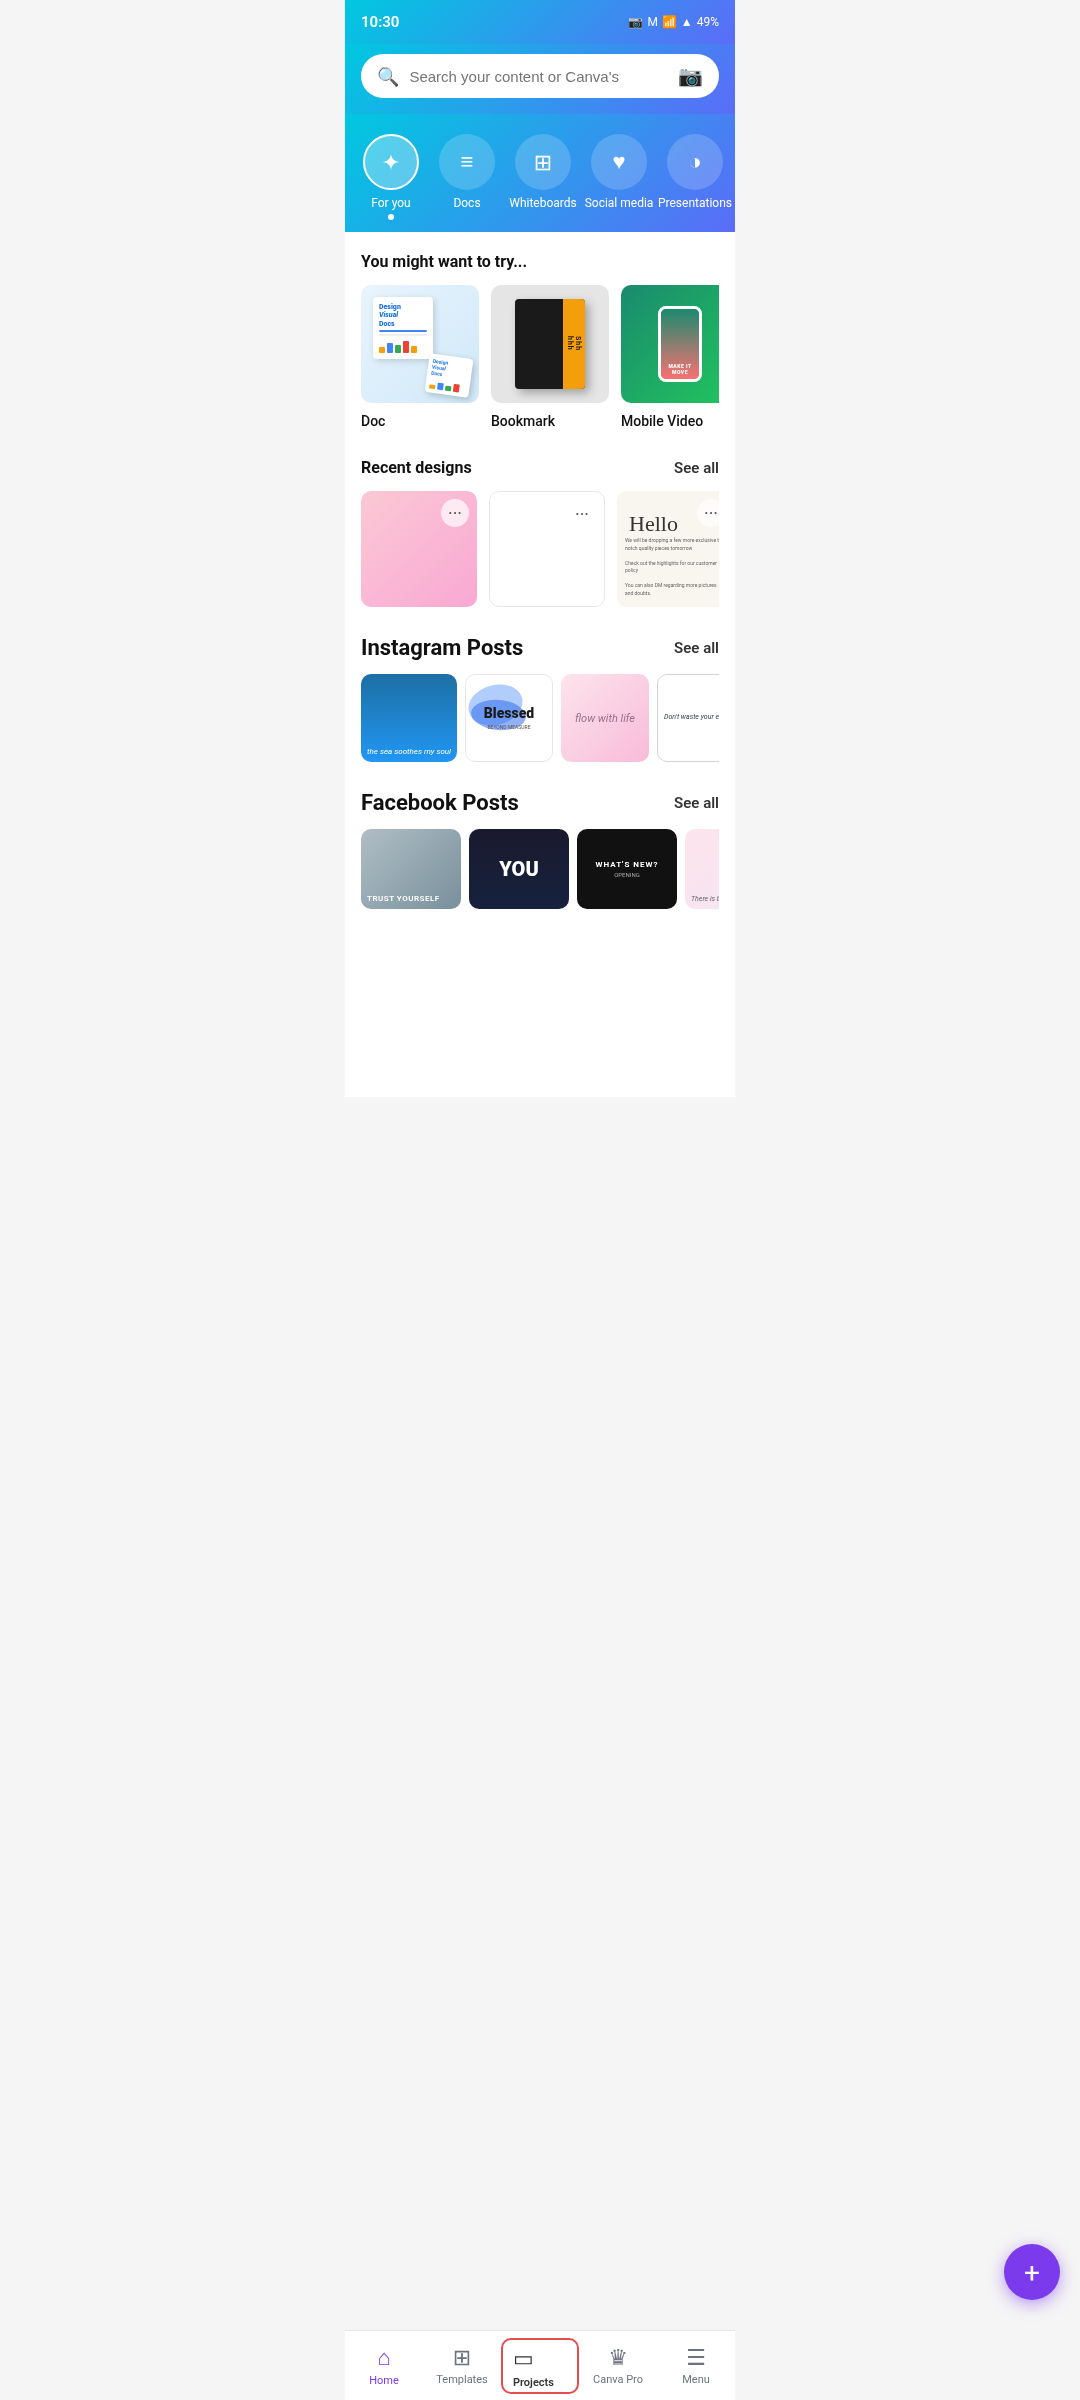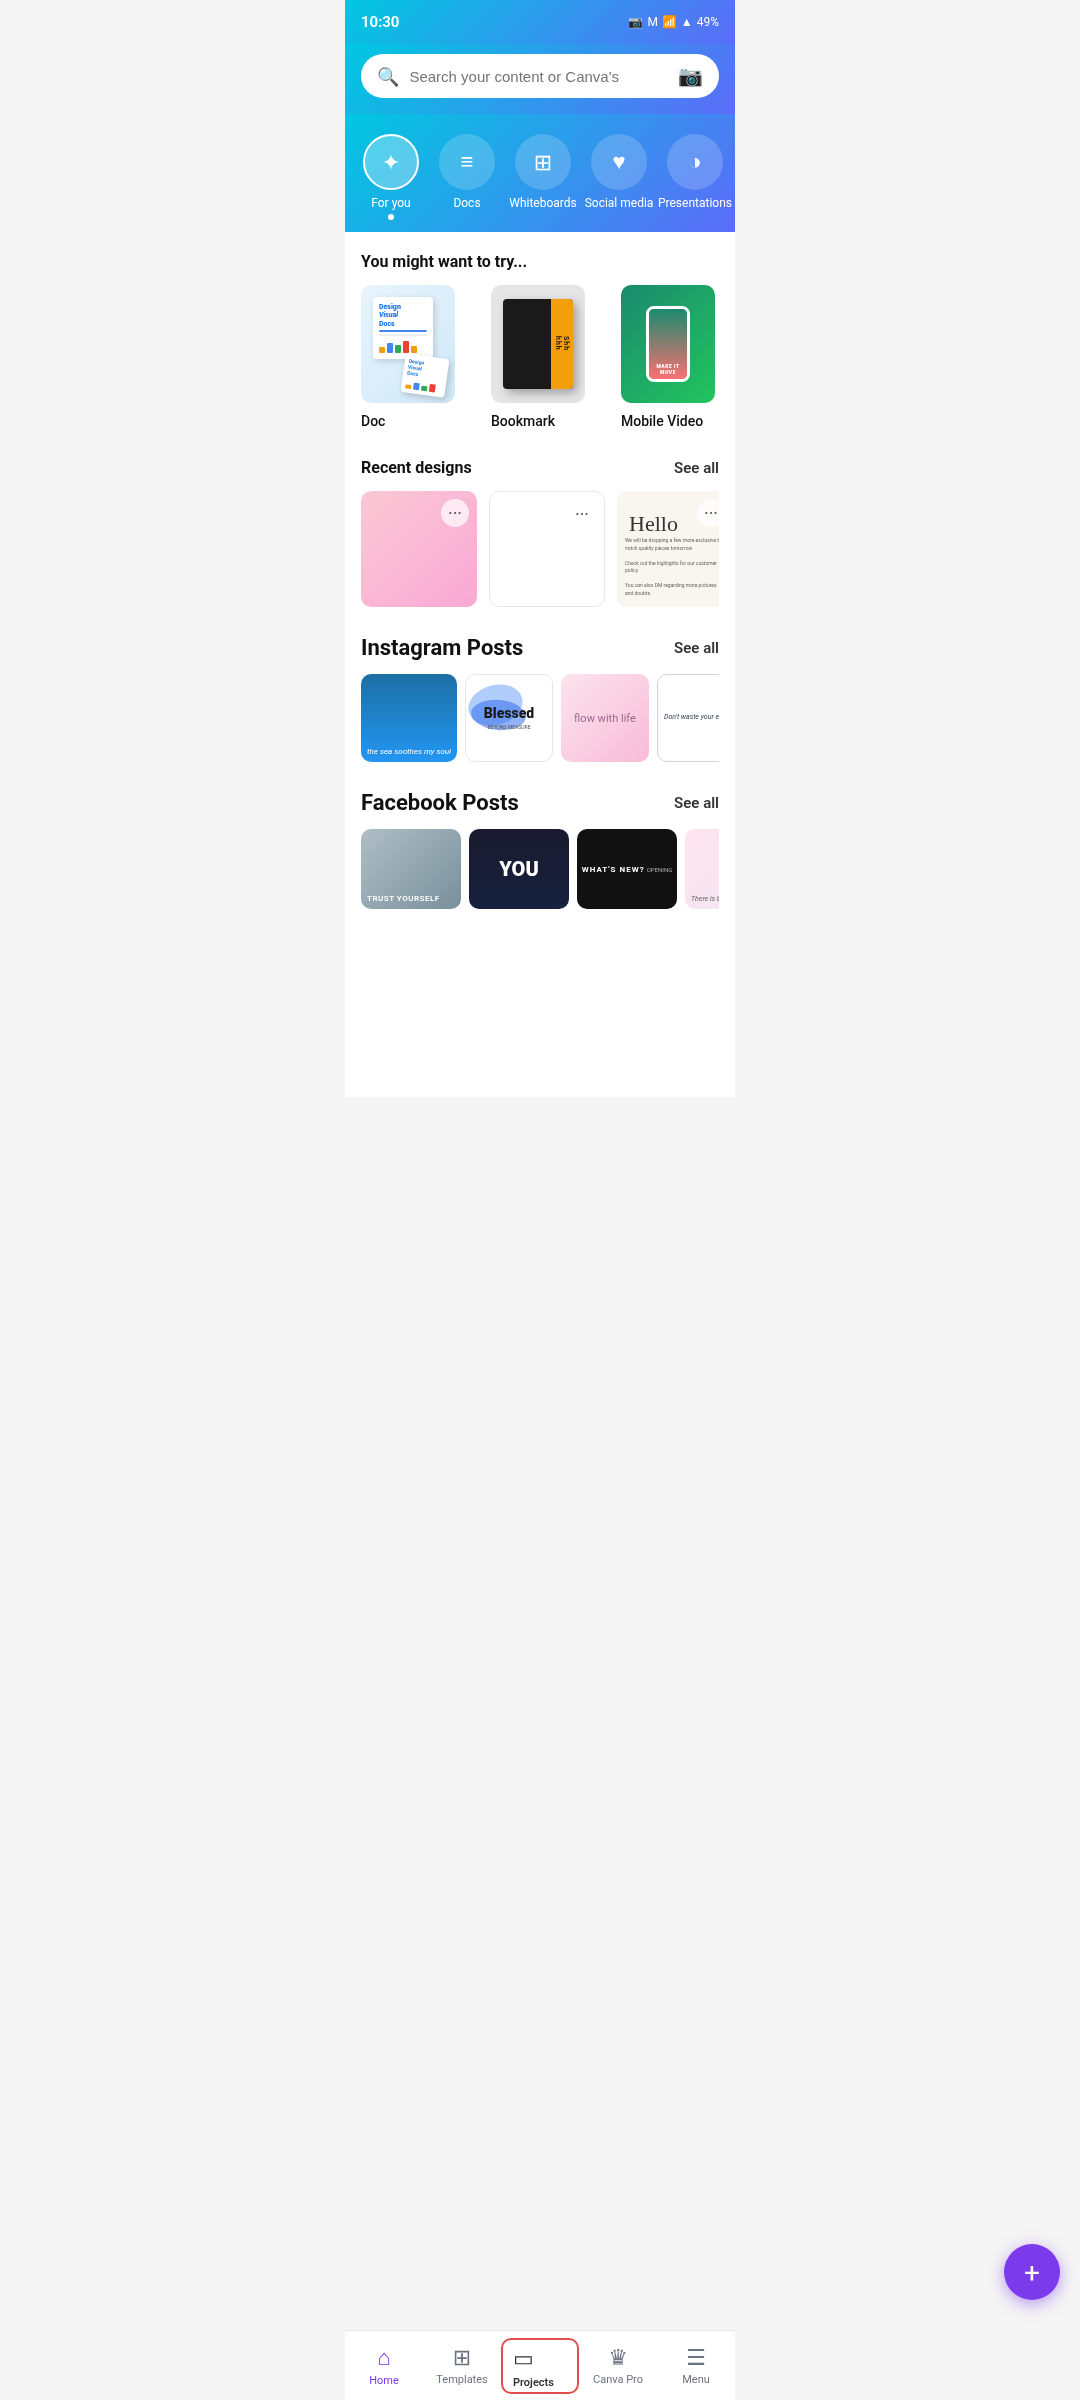--- a/index.html
+++ b/index.html
@@ -142,21 +142,21 @@
       overflow-x: auto;
       margin-bottom: 28px;
       scrollbar-width: none;
     }
     .try-cards::-webkit-scrollbar { display: none; }
     .try-card {
       min-width: 118px;
       cursor: pointer;
     }
     .try-card-img {
-      width: 94px;
+      width: 118px;
       height: 118px;
       border-radius: 10px;
       overflow: hidden;
       margin-bottom: 8px;
       display: flex;
       align-items: center;
       justify-content: center;
     }
     .try-card-label {
       font-size: 14px;
@@ -386,21 +386,21 @@
       justify-content: center;
     }
     .blessed-text { font-size: 14px; font-weight: 900; color: #1a1a1a; text-align: center; line-height: 1.1; }
     .blessed-sub { font-size: 5px; color: #555; text-align: center; margin-top: 2px; }
     .insta-bg3 {
       background: linear-gradient(135deg, #fce4ec, #f8bbd9);
       display: flex;
       align-items: center;
       justify-content: center;
     }
-    .flow-text { font-size: 11px; color: #9c6b8f; }
+    .flow-text { font-size: 11px; font-style: italic; color: #9c6b8f; }
     .insta-bg4 {
       background: white;
       border: 1px solid #d1d5db;
       display: flex;
       align-items: center;
       justify-content: center;
       padding: 6px;
     }
     .dont-waste {
       font-size: 7px;
@@ -436,21 +436,21 @@
     .fb-bg2 {
       background: linear-gradient(180deg, #1a1a2e, #16213e);
       display: flex;
       align-items: center;
       justify-content: center;
     }
     .you-text { color: white; font-size: 20px; font-weight: 900; }
     .fb-bg3 {
       background: #111;
       display: flex;
-      flex-direction: row;
+      flex-direction: column;
       align-items: center;
       justify-content: center;
       gap: 2px;
     }
     .opening-text { color: white; font-size: 8px; font-weight: 700; letter-spacing: 1px; }
     .opening-sub { color: #aaa; font-size: 6px; }
     .fb-bg4 {
       background: linear-gradient(135deg, #fce4ec, #f3e5f5);
       display: flex;
       align-items: flex-end;

